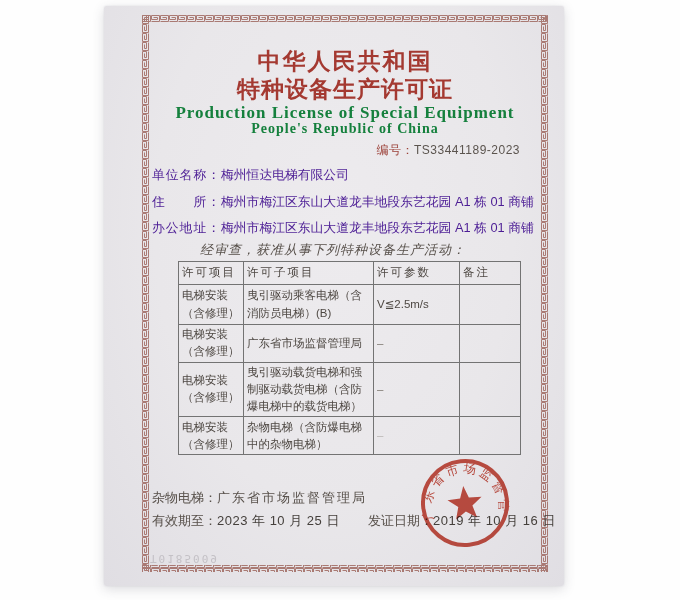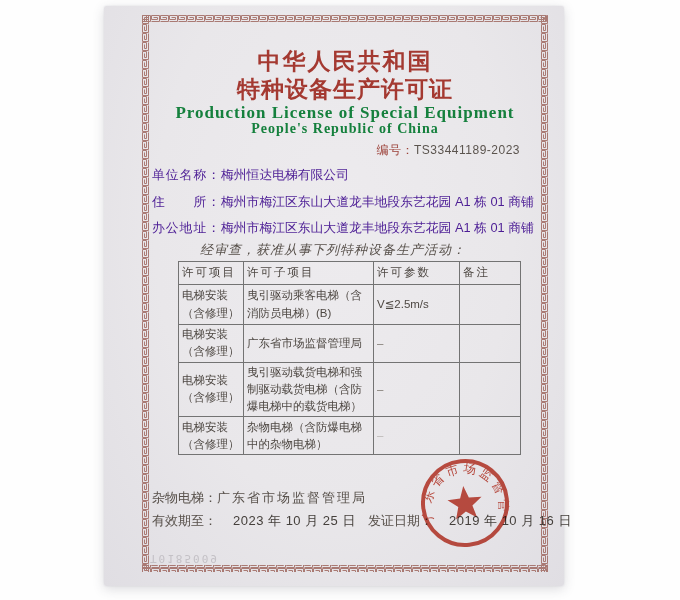--- a/index.html
+++ b/index.html
@@ -30,21 +30,21 @@
     font-size:11.5px;color:#4e4843;
   }
   table.lic td,table.lic th{
     border:1px solid #737373;text-align:left;vertical-align:middle;
     padding:1px 3px;font-weight:normal;line-height:1.5;
   }
   table.lic th{letter-spacing:2px;height:20px;}
   .pre{white-space:pre-line;margin-left:9px;}
   .dash{color:#7d766f;}
   .bottomline{font-size:13px;color:#57504a;white-space:nowrap;}
-  .bottomline .num{color:#45403c;letter-spacing:.5px;margin-left:16px;}
+  .bottomline .num{color:#45403c;letter-spacing:.5px;}
   .seal{mix-blend-mode:multiply;opacity:.88;transform:rotate(-6deg);}
   .watermark{
     left:150px;top:552px;font-family:"DejaVu Sans Mono",monospace;
     font-size:11px;color:#c4c1c6;letter-spacing:2px;transform:scaleY(-1);
   }
 </style>
 </head>
 <body>
 
 <div class="photo">

